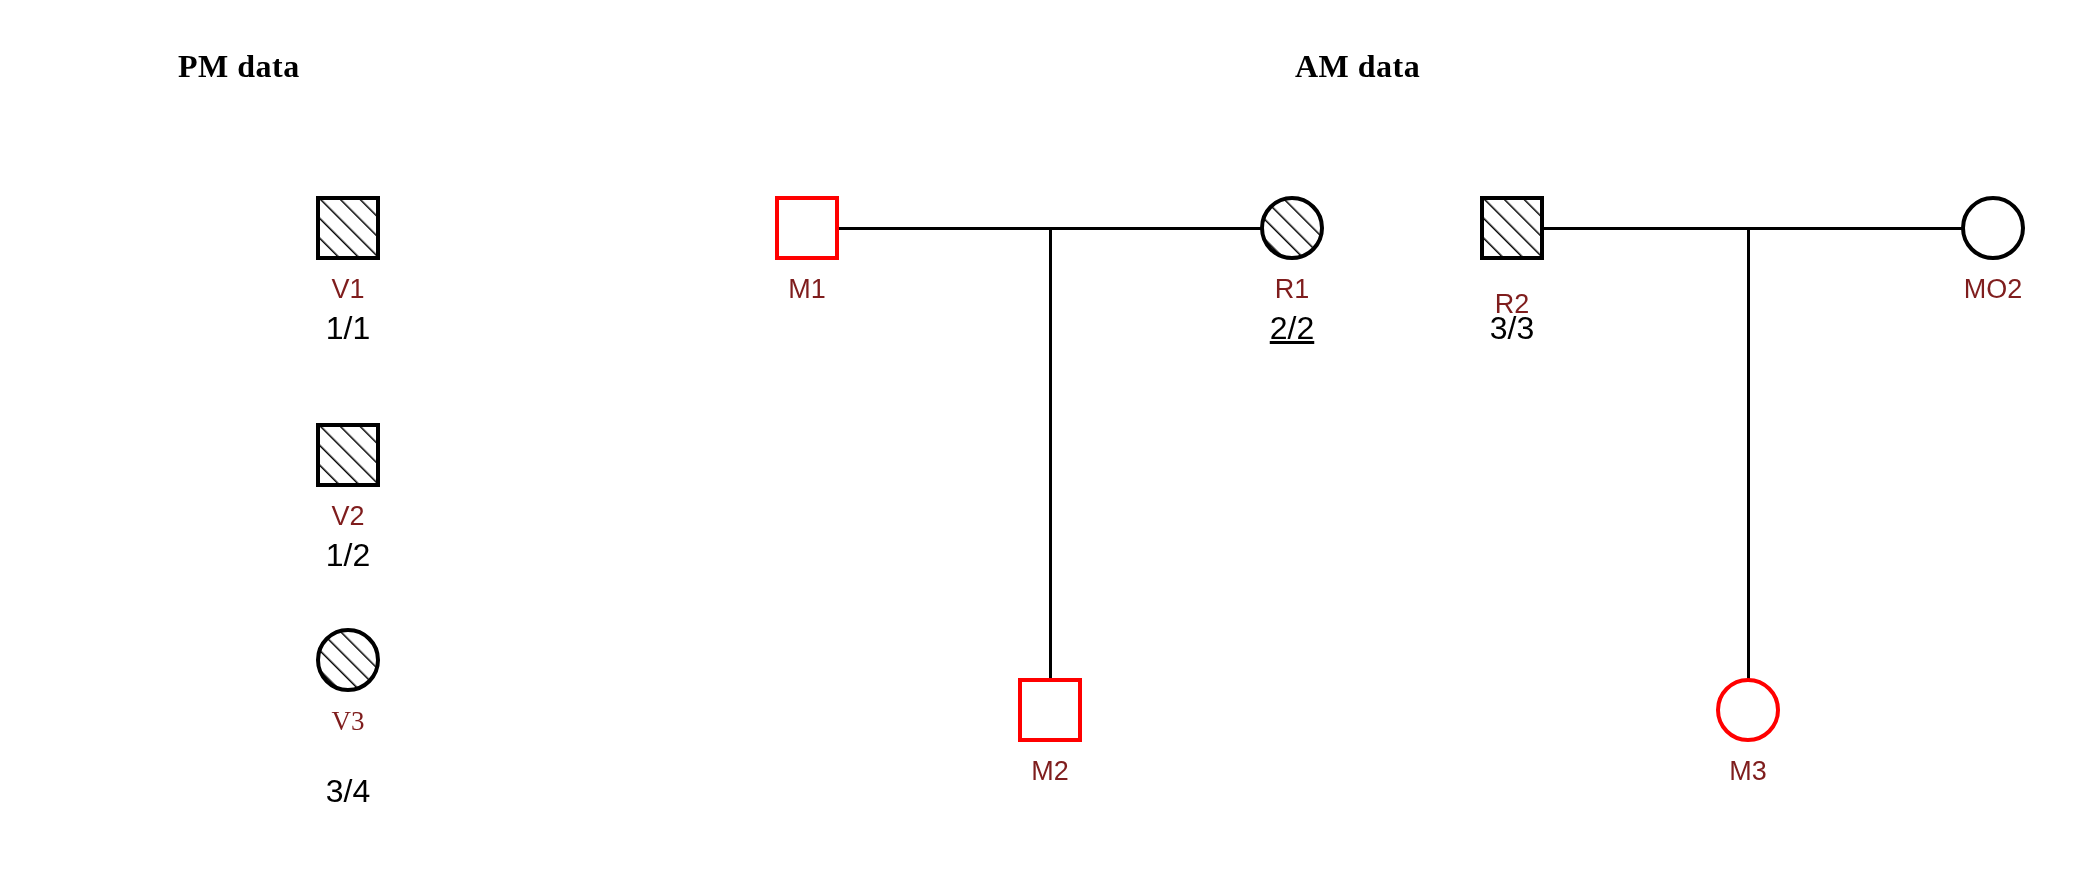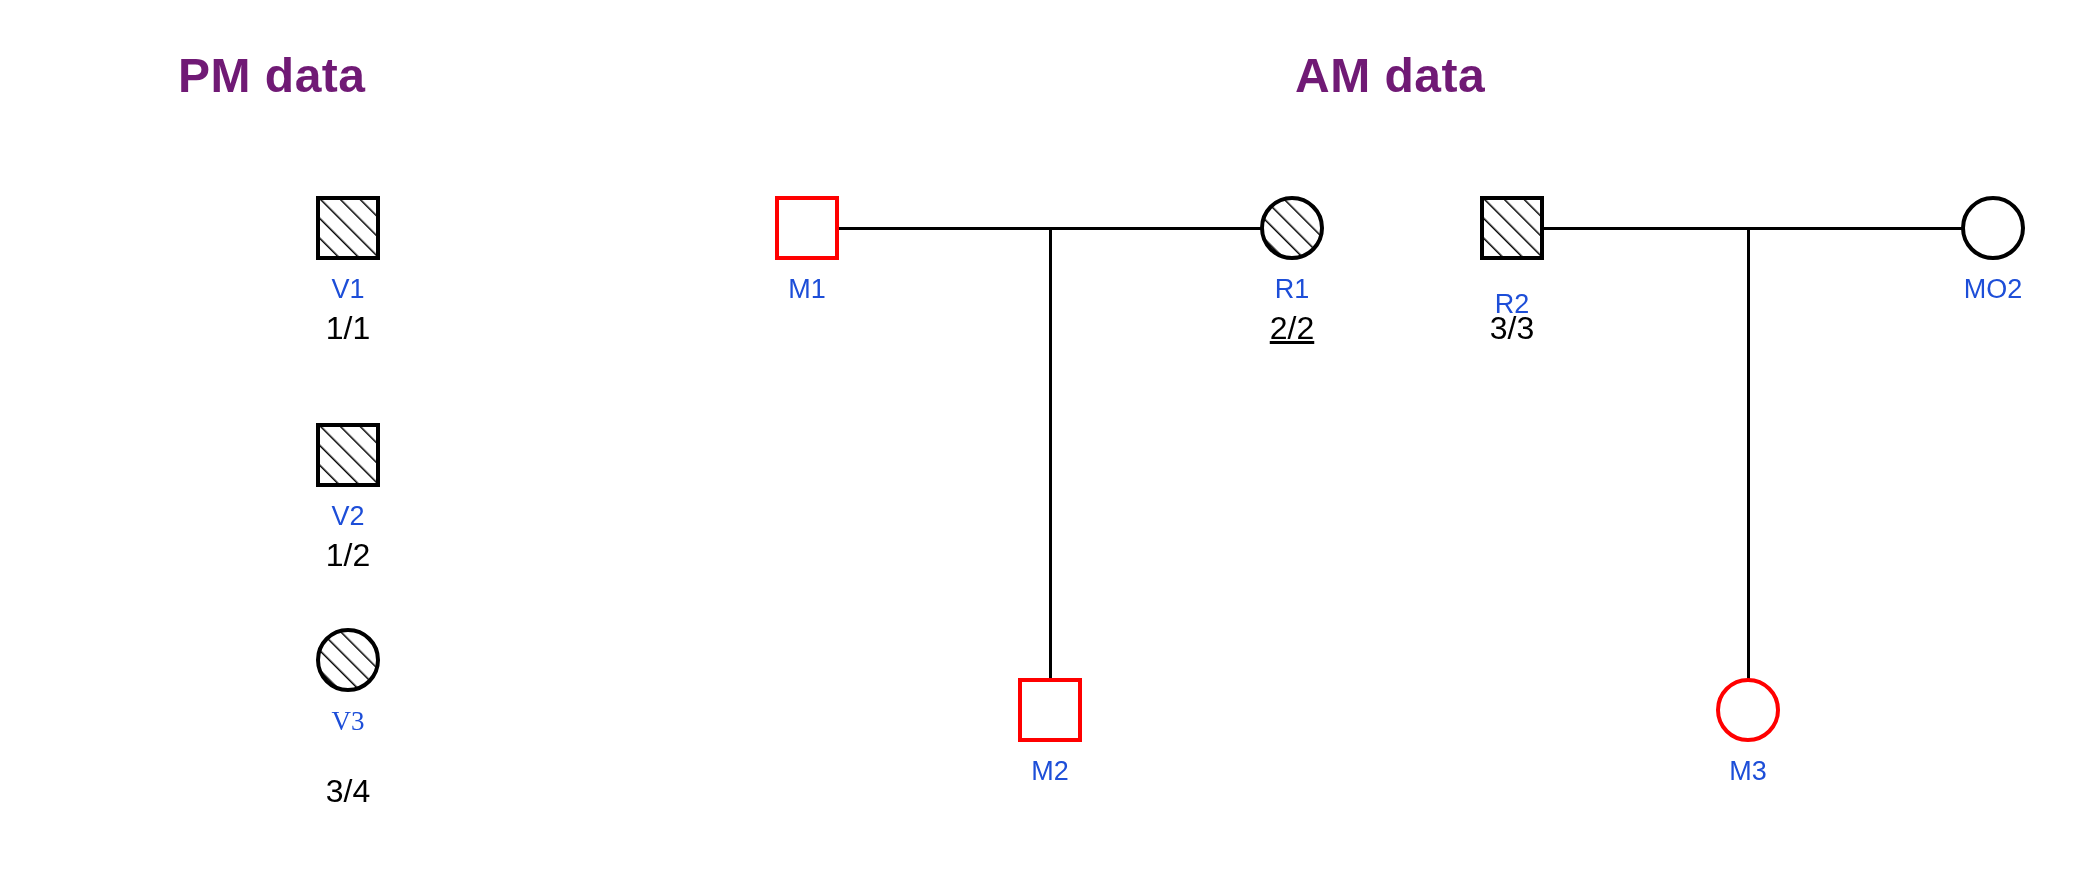--- a/index.html
+++ b/index.html
@@ -12,43 +12,43 @@
   }
   #stage {
     position: relative;
     width: 2100px;
     height: 870px;
     background: #ffffff;
     overflow: hidden;
   }
   .panel-title {
     position: absolute;
-    font-family: Liberation Sans, sans-serif;
+    font-family: Liberation Serif, serif;
     font-weight: bold;
-    font-size: 48px;
-    color: #701a75;
+    font-size: 32px;
+    color: #000000;
     white-space: nowrap;
     letter-spacing: 0.5px;
   }
   .node {
     position: absolute;
     width: 64px;
     height: 64px;
   }
   .node svg {
     display: block;
     width: 64px;
     height: 64px;
     overflow: visible;
   }
   .node-label {
     position: absolute;
     font-family: "Liberation Sans", sans-serif;
     font-size: 27px;
-    color: #1d4ed8;
+    color: #7f1d1d;
     text-align: center;
     white-space: nowrap;
     transform: translateX(-50%);
     line-height: 1.0;
   }
   .geno-label {
     position: absolute;
     font-family: "Liberation Sans", sans-serif;
     font-size: 32px;
     color: #000000;

